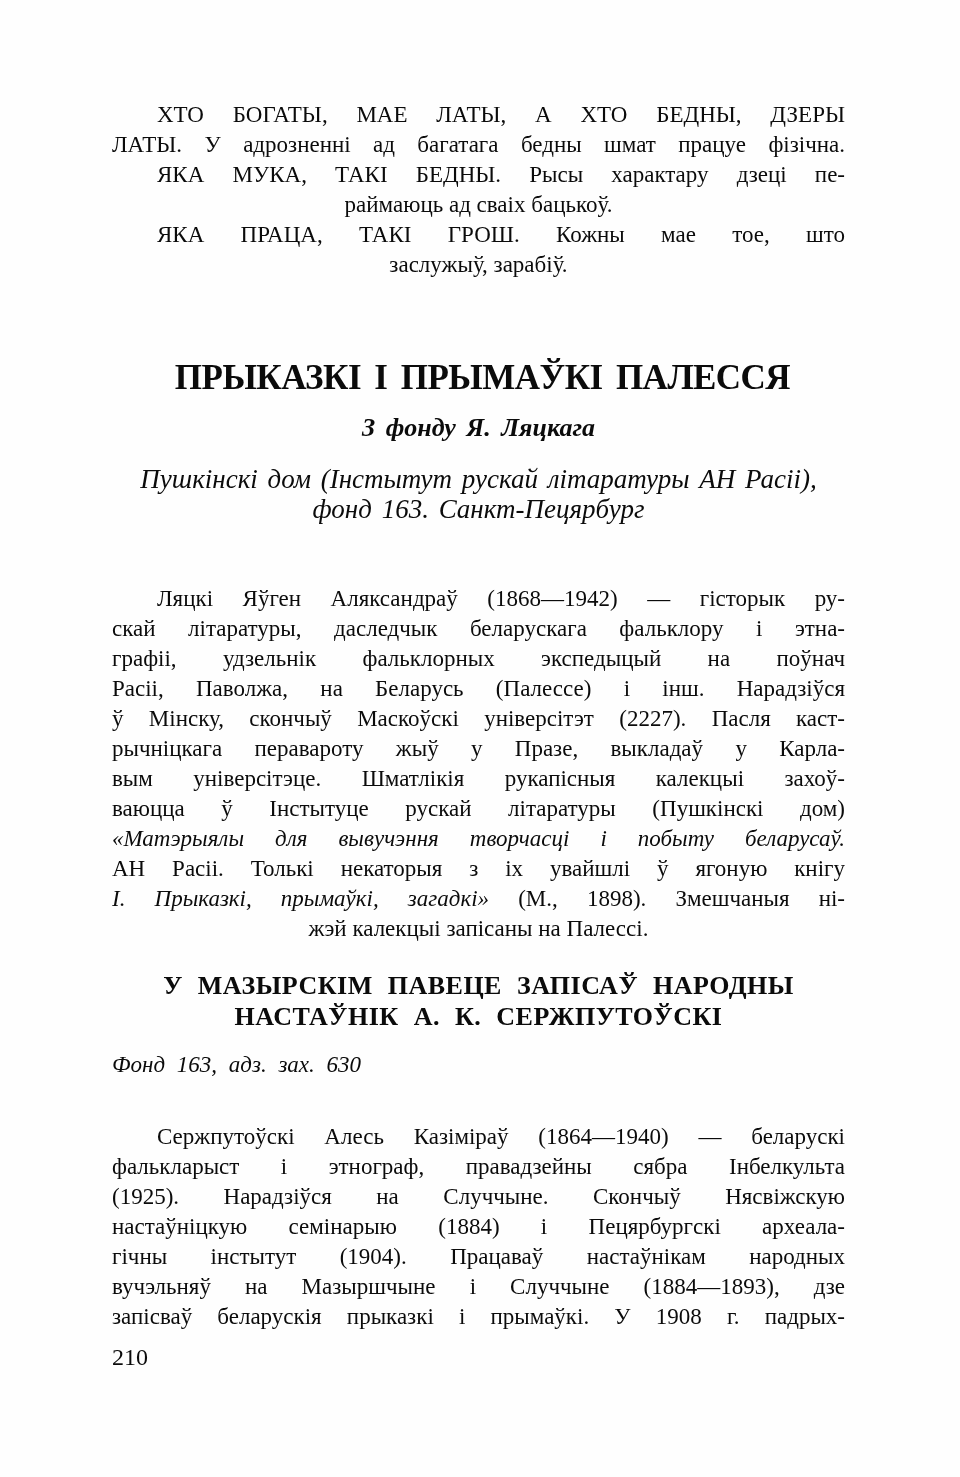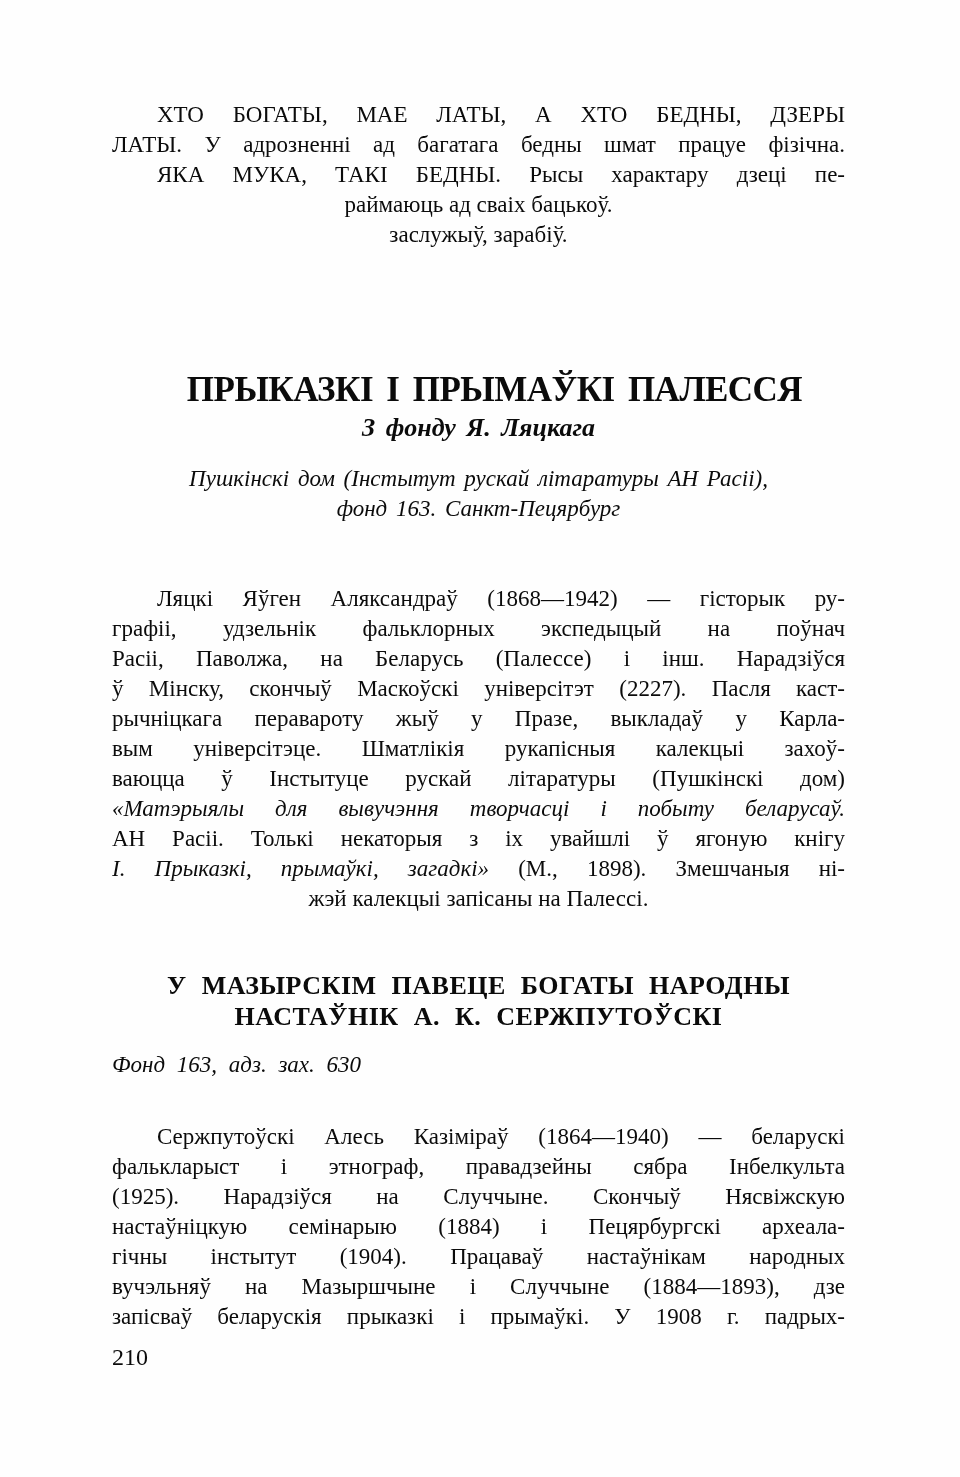--- a/index.html
+++ b/index.html
@@ -40,40 +40,40 @@
   .ital { font-style: italic; }
 
   
   .h1 {
     font-size: 35px;
     line-height: 44px;
     font-weight: bold;
     text-align: center;
     letter-spacing: -0.5px;
     word-spacing: 5px;
-    margin: 16px;
+    margin: 4px;
   }
   .h2line {
     font-size: 26px;
     line-height: 31px;
     font-weight: bold;
     text-align: center;
     letter-spacing: 0.5px;
     word-spacing: 8px;
   }
   .subtitle {
     font-size: 26px;
     line-height: 32px;
     font-weight: bold;
     font-style: italic;
     text-align: center;
     word-spacing: 4px;
   }
   .srcline {
-    font-size: 23px;
+    font-size: 27px;
     line-height: 30px;
     font-style: italic;
     text-align: center;
     word-spacing: 3px;
   }
   .fond {
     font-size: 23px;
     line-height: 30px;
     font-style: italic;
     text-align: left;
@@ -88,48 +88,50 @@
 </head>
 <body>
 
 <div class="page">
 
   <div class="col" style="top:100px">
     <div class="line just ind">ХТО БОГАТЫ, МАЕ ЛАТЫ, А ХТО БЕДНЫ, ДЗЕРЫ</div>
     <div class="line just">ЛАТЫ. У адрозненні ад багатага бедны шмат працуе фізічна.</div>
     <div class="line just ind">ЯКА МУКА, ТАКІ БЕДНЫ. Рысы характару дзеці пе-</div>
     <div class="line">раймаюць ад сваіх бацькоў.</div>
+    <div class="line just ind">ЯКА ПРАЦА, ТАКІ ГРОШ. Кожны мае тое, што</div>
     <div class="line">заслужыў, зарабіў.</div>
   </div>
 
   <div class="col h1" style="top:352px">ПРЫКАЗКІ І ПРЫМАЎКІ ПАЛЕССЯ</div>
 
   <div class="col subtitle" style="top:412px">З фонду Я. Ляцкага</div>
 
   <div class="col" style="top:464px">
     <div class="srcline">Пушкінскі дом (Інстытут рускай літаратуры АН Расіі),</div>
     <div class="srcline">фонд 163. Санкт-Пецярбург</div>
   </div>
 
   <div class="col" style="top:584px">
     <div class="line just ind">Ляцкі Яўген Аляксандраў (1868—1942) — гісторык ру-</div>
+    <div class="line just">скай літаратуры, даследчык беларускага фальклору і этна-</div>
     <div class="line just">графіі, удзельнік фальклорных экспедыцый на поўнач</div>
     <div class="line just">Расіі, Паволжа, на Беларусь (Палессе) і інш. Нарадзіўся</div>
     <div class="line just">ў Мінску, скончыў Маскоўскі універсітэт (2227). Пасля каст-</div>
     <div class="line just">рычніцкага перавароту жыў у Празе, выкладаў у Карла-</div>
     <div class="line just">вым універсітэце. Шматлікія рукапісныя калекцыі захоў-</div>
     <div class="line just">ваюцца ў Інстытуце рускай літаратуры (Пушкінскі дом)</div>
     <div class="line just ital">«Матэрыялы для вывучэння творчасці і побыту беларусаў.</div>
     <div class="line just">АН Расіі. Толькі некаторыя з іх увайшлі ў ягоную кнігу</div>
     <div class="line just"><span class="ital">І. Прыказкі, прымаўкі, загадкі»</span><span> (М., 1898). Змешчаныя ні-</span></div>
     <div class="line">жэй калекцыі запісаны на Палессі.</div>
   </div>
 
   <div class="col" style="top:970px">
-    <div class="h2line">У МАЗЫРСКІМ ПАВЕЦЕ БОГАТЫ НАРОДНЫ</div>
+    <div class="h2line">У МАЗЫРСКІМ ПАВЕЦЕ ЗАПІСАЎ НАРОДНЫ</div>
     <div class="h2line">НАСТАЎНІК А. К. СЕРЖПУТОЎСКІ</div>
   </div>
 
   <div class="col fond" style="top:1050px">Фонд 163, адз. зах. 630</div>
 
   <div class="col" style="top:1122px">
     <div class="line just ind">Сержпутоўскі Алесь Казіміраў (1864—1940) — беларускі</div>
     <div class="line just">фалькларыст і этнограф, правадзейны сябра Інбелкульта</div>
     <div class="line just">(1925). Нарадзіўся на Случчыне. Скончыў Нясвіжскую</div>
     <div class="line just">настаўніцкую семінарыю (1884) і Пецярбургскі археала-</div>

